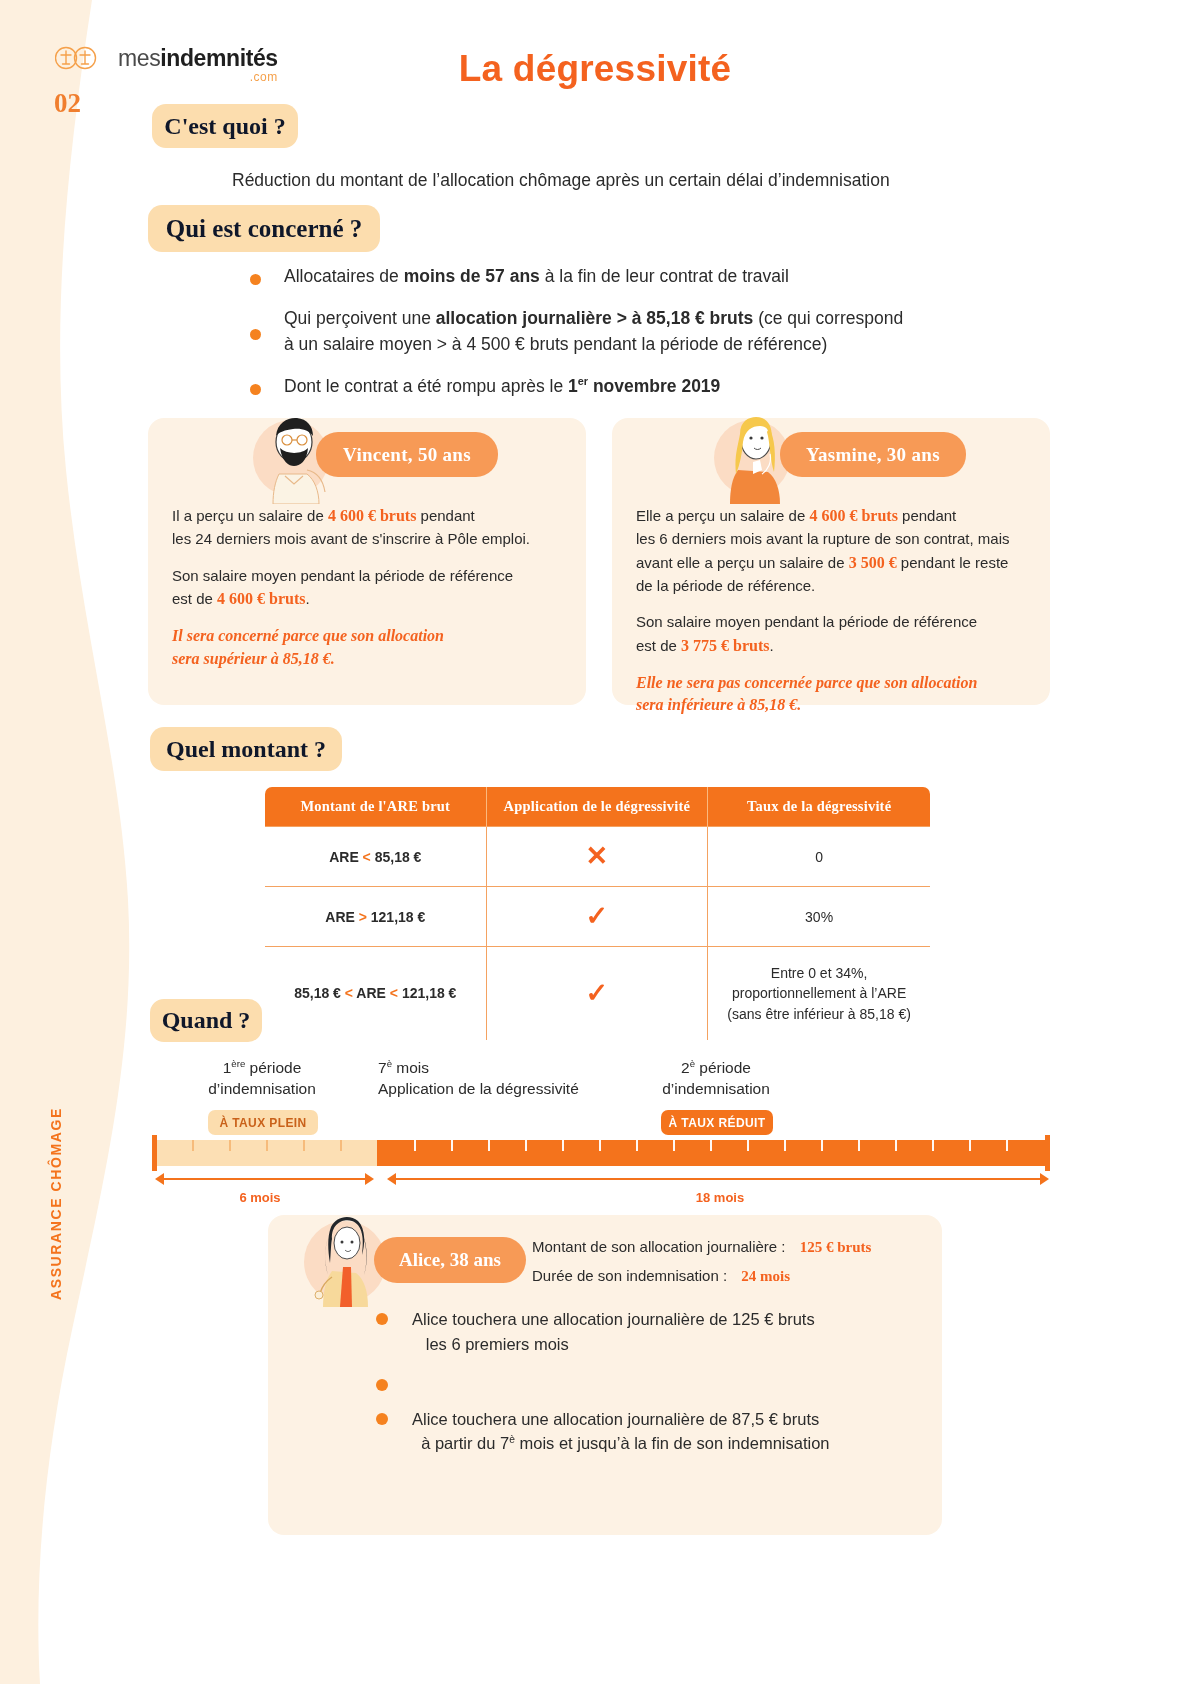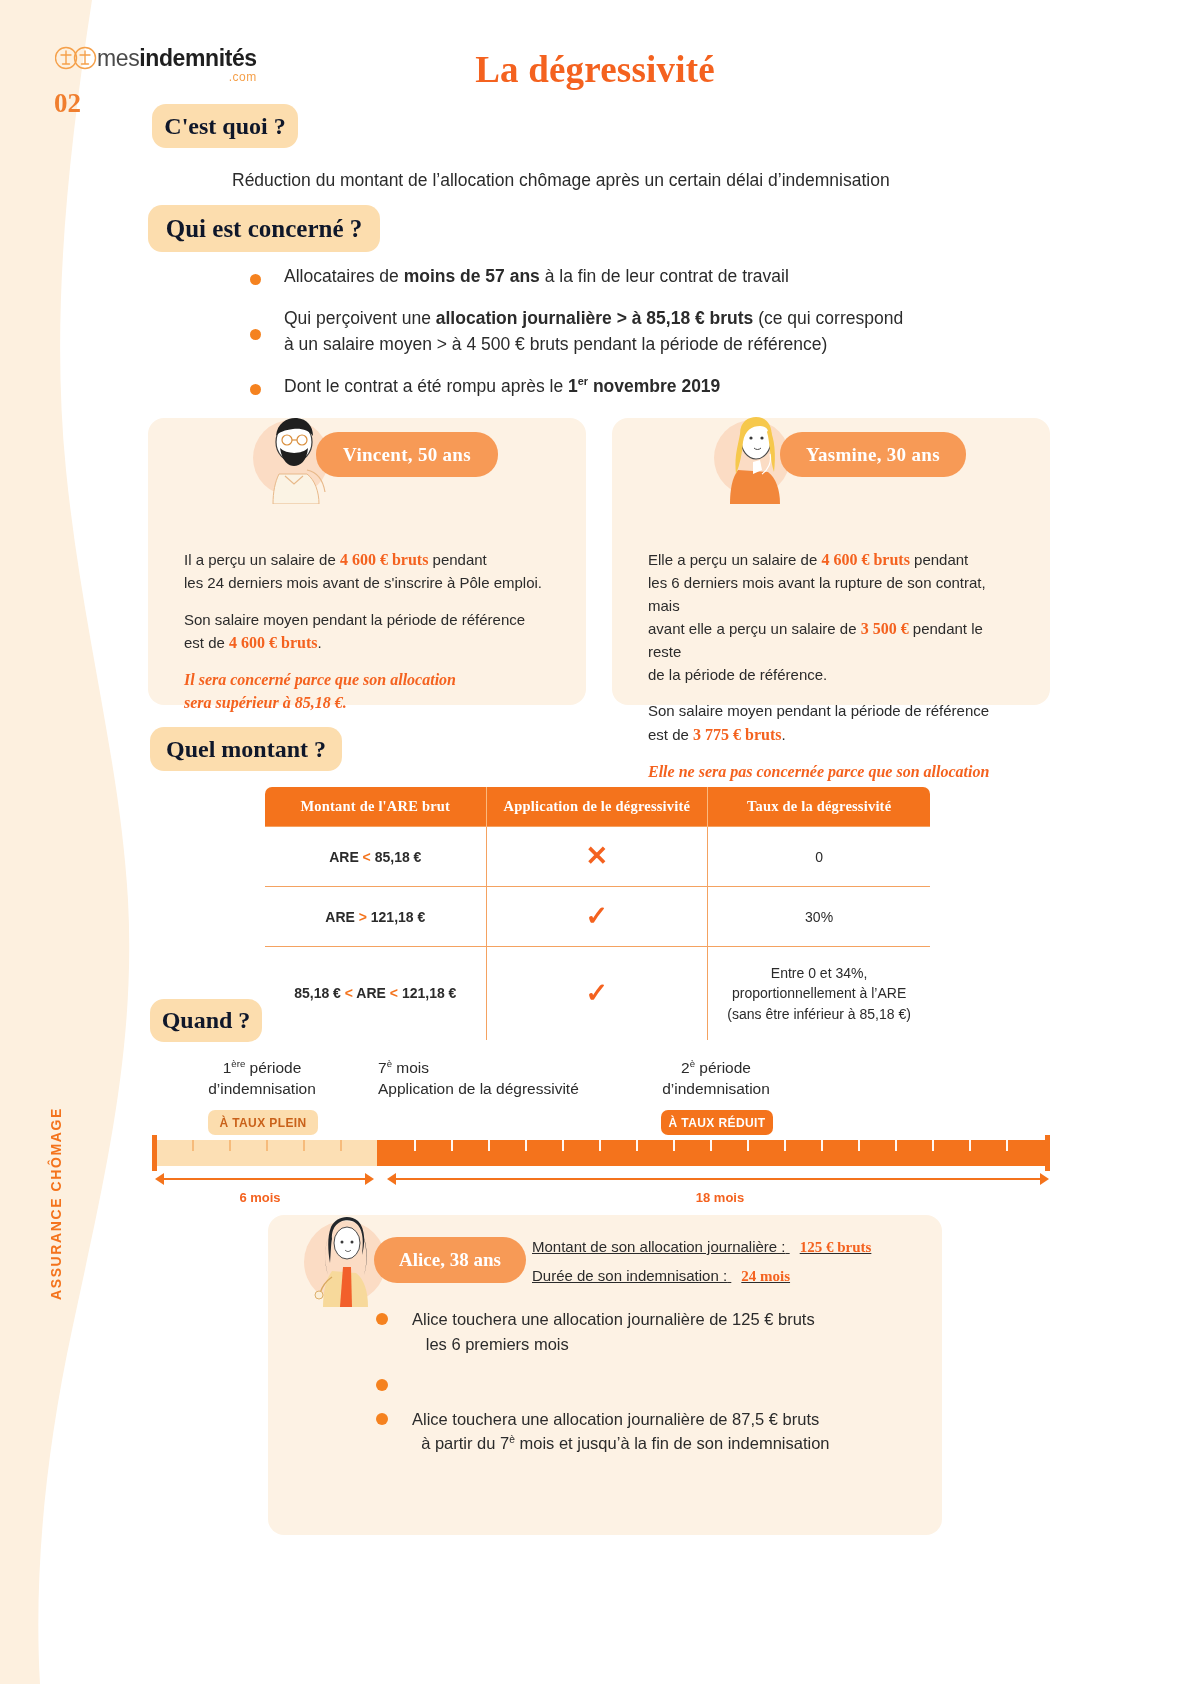--- a/index.html
+++ b/index.html
@@ -21,41 +21,41 @@
   .cream-shape {
     position: absolute;
     left: 0; top: 0;
     width: 180px; height: 1684px;
     z-index: 0;
   }
 
   
   .logo-wrap {
     position: absolute; left: 55px; top: 45px;
-    display: flex; align-items: flex-start; gap: 0;
+    display: flex; align-items: flex-start; gap: 21px;
     z-index: 5;
   }
   .logo-icon { width: 42px; height: 30px; display:block; }
   .logo-text { line-height: 1; padding-top: 2px; }
   .logo-text .lt1 { font-size: 23px; letter-spacing: -0.4px; }
   .logo-text .lt1 .thin { color:#4a4a4a; font-weight:400; }
   .logo-text .lt1 .bold { color:#1f1f1f; font-weight:700; }
   .logo-text .lt2 { font-size: 12px; color:#F5A04A; text-align:right; margin-top:1px; letter-spacing:0.5px;}
 
   .page-num {
     position: absolute; left: 54px; top: 88px;
     font-family: "Liberation Serif", serif;
     font-size: 27px; font-weight: 700; color: #F07E2E;
     z-index: 5;
   }
 
   .main-title {
     position: absolute; left: 0; right: 0; top: 48px;
     text-align: center;
-    font-family: Liberation Serif, serif;
+    font-family: Liberation Sans, sans-serif;
     font-weight: 700; font-size: 37px; color: #F4621F;
     z-index: 5;
     letter-spacing: 0.2px;
   }
 
   
   .pill {
     position: absolute;
     background: #FCDDAE;
     border-radius: 14px;
@@ -114,21 +114,21 @@
     border-radius: 22px;
     height: 45px; min-width: 182px;
     display:flex; align-items:center; justify-content:center;
     padding: 0 26px;
     color: #ffffff;
     font-family: "Liberation Serif", serif;
     font-weight: 700; font-size: 19px;
     letter-spacing: 0.3px;
   }
 
-  .persona-body { padding: 0 36px; font-size: 15px; line-height: 1.5; color:#2b2b2b;margin-top:44px; }
+  .persona-body { padding: 0 24px; font-size: 15px; line-height: 1.5; color:#2b2b2b; }
   .persona-body p { margin-bottom: 14px; }
   .hl { color:#F4621F; font-weight:700; font-family:"Liberation Serif", serif; font-size:16px; }
   .concl {
     color:#F4621F; font-family:"Liberation Serif", serif;
     font-style: italic; font-weight:700; font-size:16px; line-height:1.42;
   }
 
   
   .amount-table {
     position: absolute; left: 264px; top: 786px;
@@ -214,21 +214,21 @@
     position:absolute; left: 36px; top: 6px; width: 82px; height: 82px;
     border-radius: 50%; background:#FBDCC4;
   }
   .alice-art { position:absolute; left:2px; top:-10px; width:82px; height:96px; }
   .alice-tag {
     position:absolute; left:106px; top:22px; height:46px; min-width:152px;
     background:#F79A56; border-radius:23px;
     display:flex; align-items:center; justify-content:center; padding:0 22px;
     color:#fff; font-family:"Liberation Serif", serif; font-weight:700; font-size:19px;
   }
-  .alice-facts { position:absolute; left: 264px; top: 18px; font-size: 15px; line-height: 1.9; text-decoration: underline; }
+  .alice-facts { position:absolute; left: 264px; top: 18px; font-size: 15px; line-height: 1.9; }
   .alice-facts .k { color:#2b2b2b; }
   .alice-facts .v { color:#F4621F; font-weight:700; font-family:"Liberation Serif", serif; margin-left:10px;}
 
   .alice-bullets { position:absolute; left: 108px; top: 92px; width: 560px; }
   .ab-row { display:flex; align-items:flex-start; margin-bottom: 16px; }
   .ab-dot { width: 12px; height:12px; border-radius:50%; background:#F5821F; flex:0 0 12px; margin-top:6px; margin-right:24px;}
   .ab-text { font-size: 16.5px; line-height: 1.5; color:#2b2b2b; }
   .ab-sub { font-size:16.5px; line-height:1.55; }
 
   

